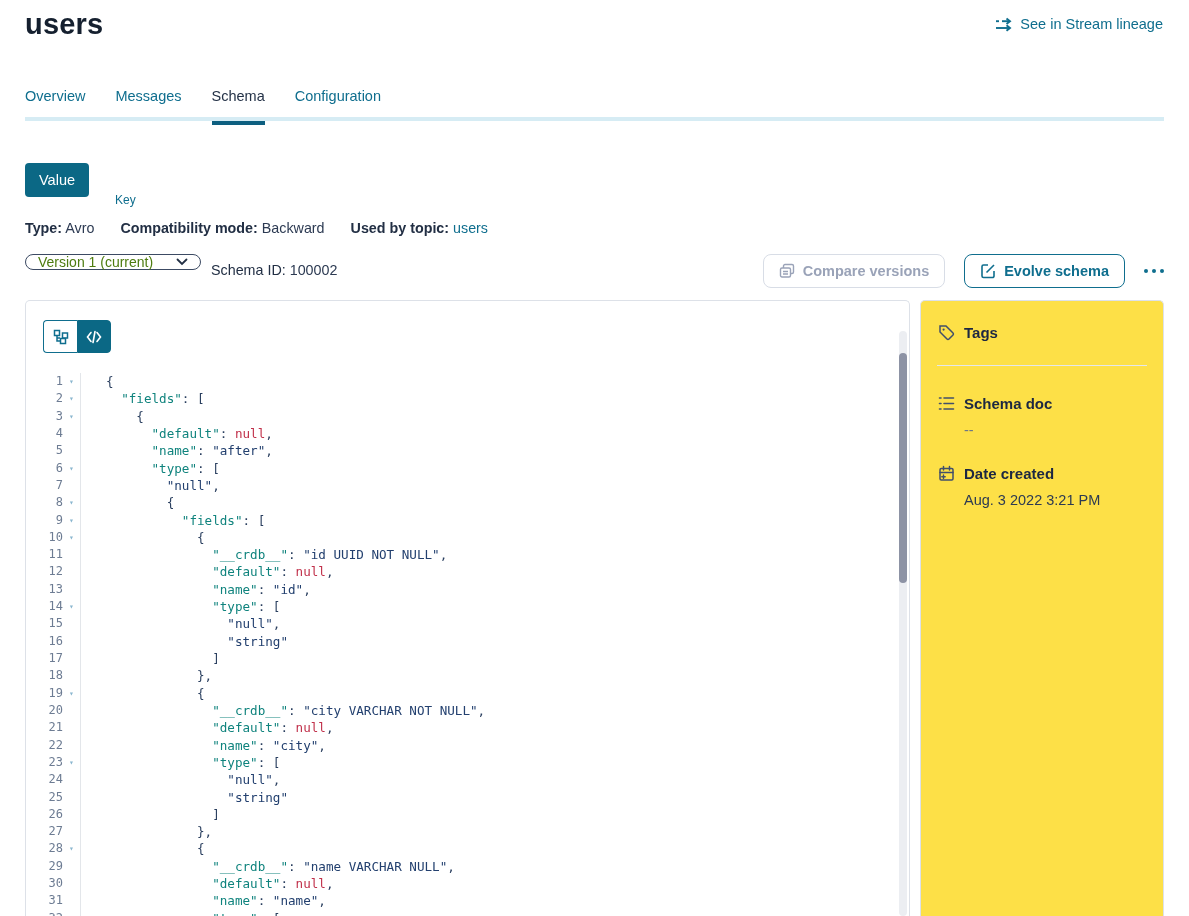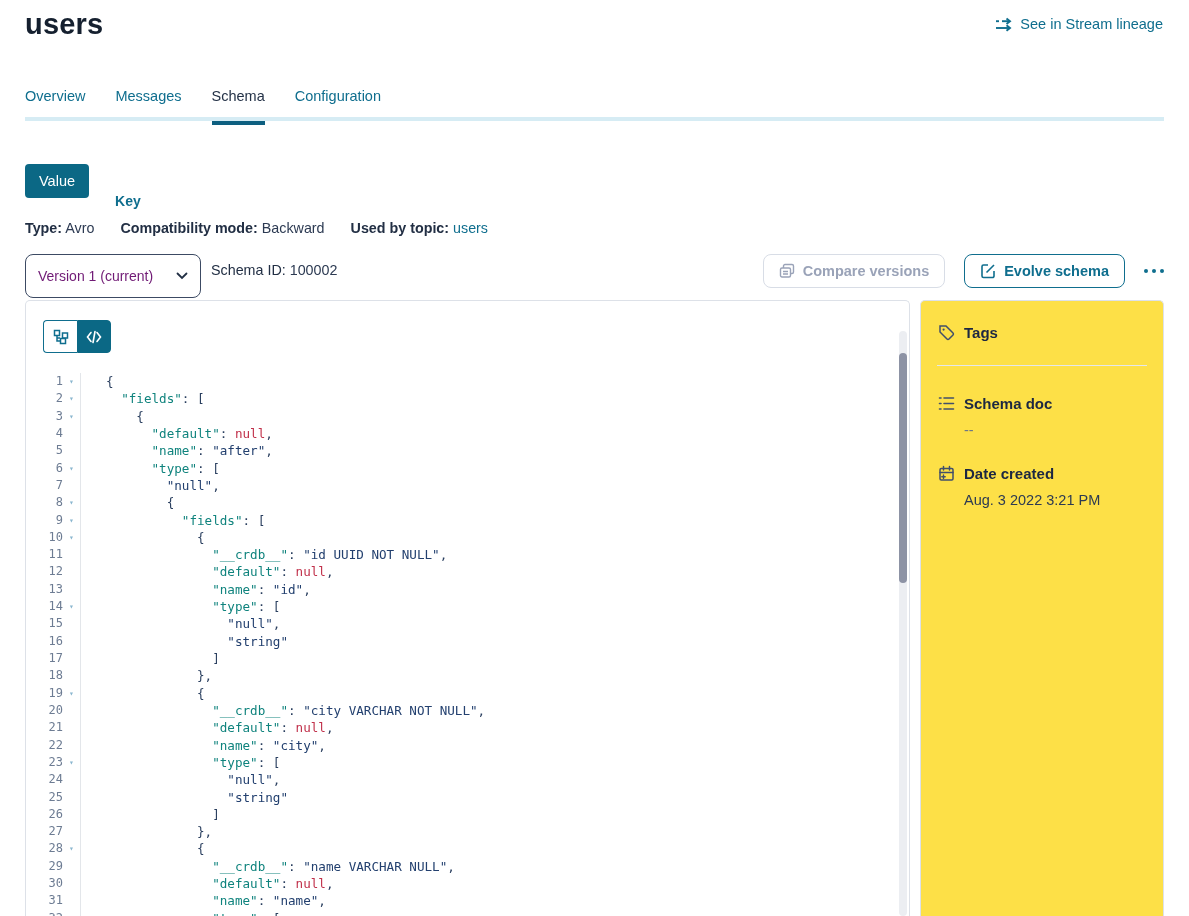--- a/index.html
+++ b/index.html
@@ -36,33 +36,33 @@
   .tab.active::after {
     content:""; position:absolute; left:0; right:0; bottom:-4px; height:4px;
     background:#0d5f80;
   }
   
   .vk-row { position:absolute; left:25px; top:152px; display:flex; align-items:center; }
   .value-btn {
     background:var(--accent-dark); color:#fff; border:none; border-radius:4px;
     height:34px; padding:0 14px; font-size:14.5px; font-family:inherit; cursor:pointer;
   }
-  .key-link { margin-left:26px; color:var(--accent); font-size:14px; font-weight:700; cursor:pointer;margin-top:41px; }
+  .key-link { margin-left:26px; color:var(--accent); font-size:12px; font-weight:400; cursor:pointer;margin-top:41px; }
   
   .meta-row { position:absolute; left:25px; top:220px; font-size:14.3px; color:#2c3a52;text-align:center; }
   .meta-row b { font-weight:700; color:#222f44; }
   .meta-item { margin-right:22px; }
   .topic-link { color:var(--accent); cursor:pointer; }
   
   .version-row { position:absolute; left:25px; right:25px; top:254px; height:34px; }
   .version-select {
-    position:absolute; left:0; top:0; width:176px; height:44px;
+    position:absolute; left:0; top:0; width:176px; height:16px;
     border:1px solid #3c4a63; border-radius:8px; background:#fff;
     display:flex; align-items:center; justify-content:space-between;
-    padding:0 12px; font-size:14px; color:#701a75; cursor:pointer;
+    padding:0 12px; font-size:14px; color:#4d7c0f; cursor:pointer;
   }
   .schema-id { position:absolute; left:186px; top:8px; font-size:14.3px; }
   .schema-id b { font-weight:400; color:#222f44; }
   .right-actions { position:absolute; right:0; top:0; display:flex; align-items:center; gap:19px;justify-content:flex-end; }
   .btn {
     height:34px; border-radius:8px; display:flex; align-items:center; gap:8px;
     padding:0 15px; font-size:14.5px; font-weight:600; background:#fff; cursor:pointer;
     font-family:inherit;
   }
   .btn.disabled { border:1px solid #d8dde6; color:#9aa3b8; cursor:default; }

